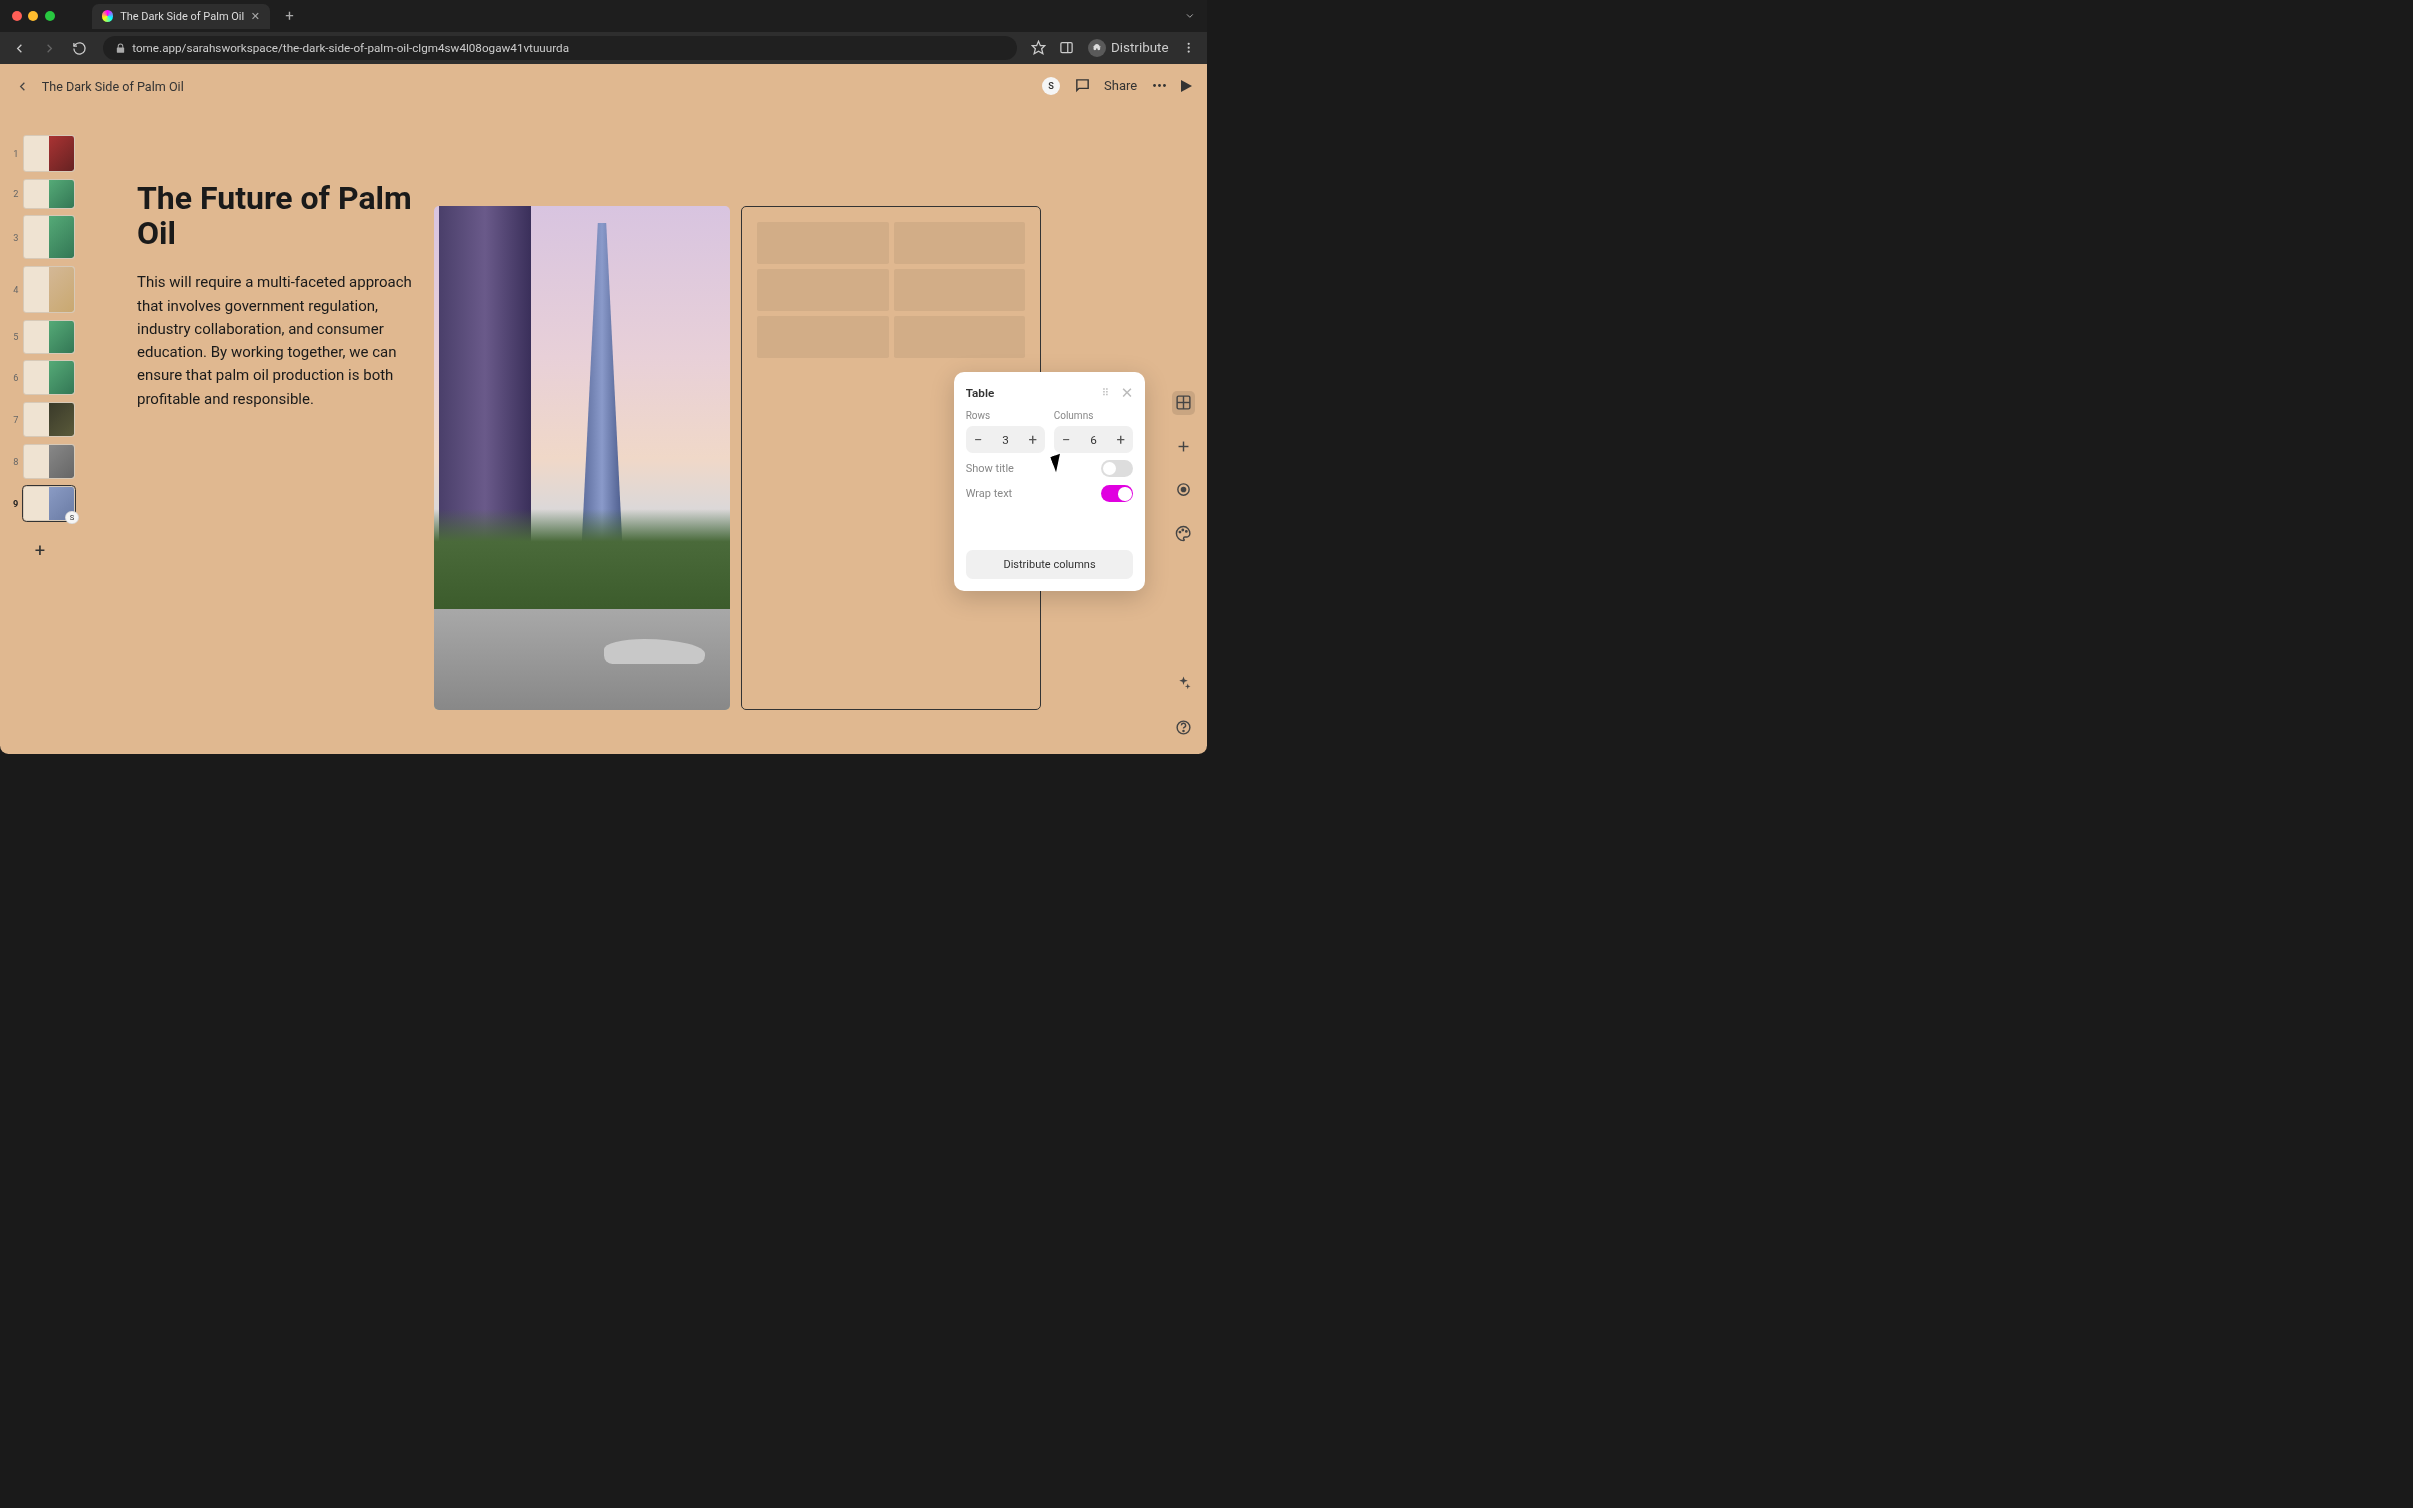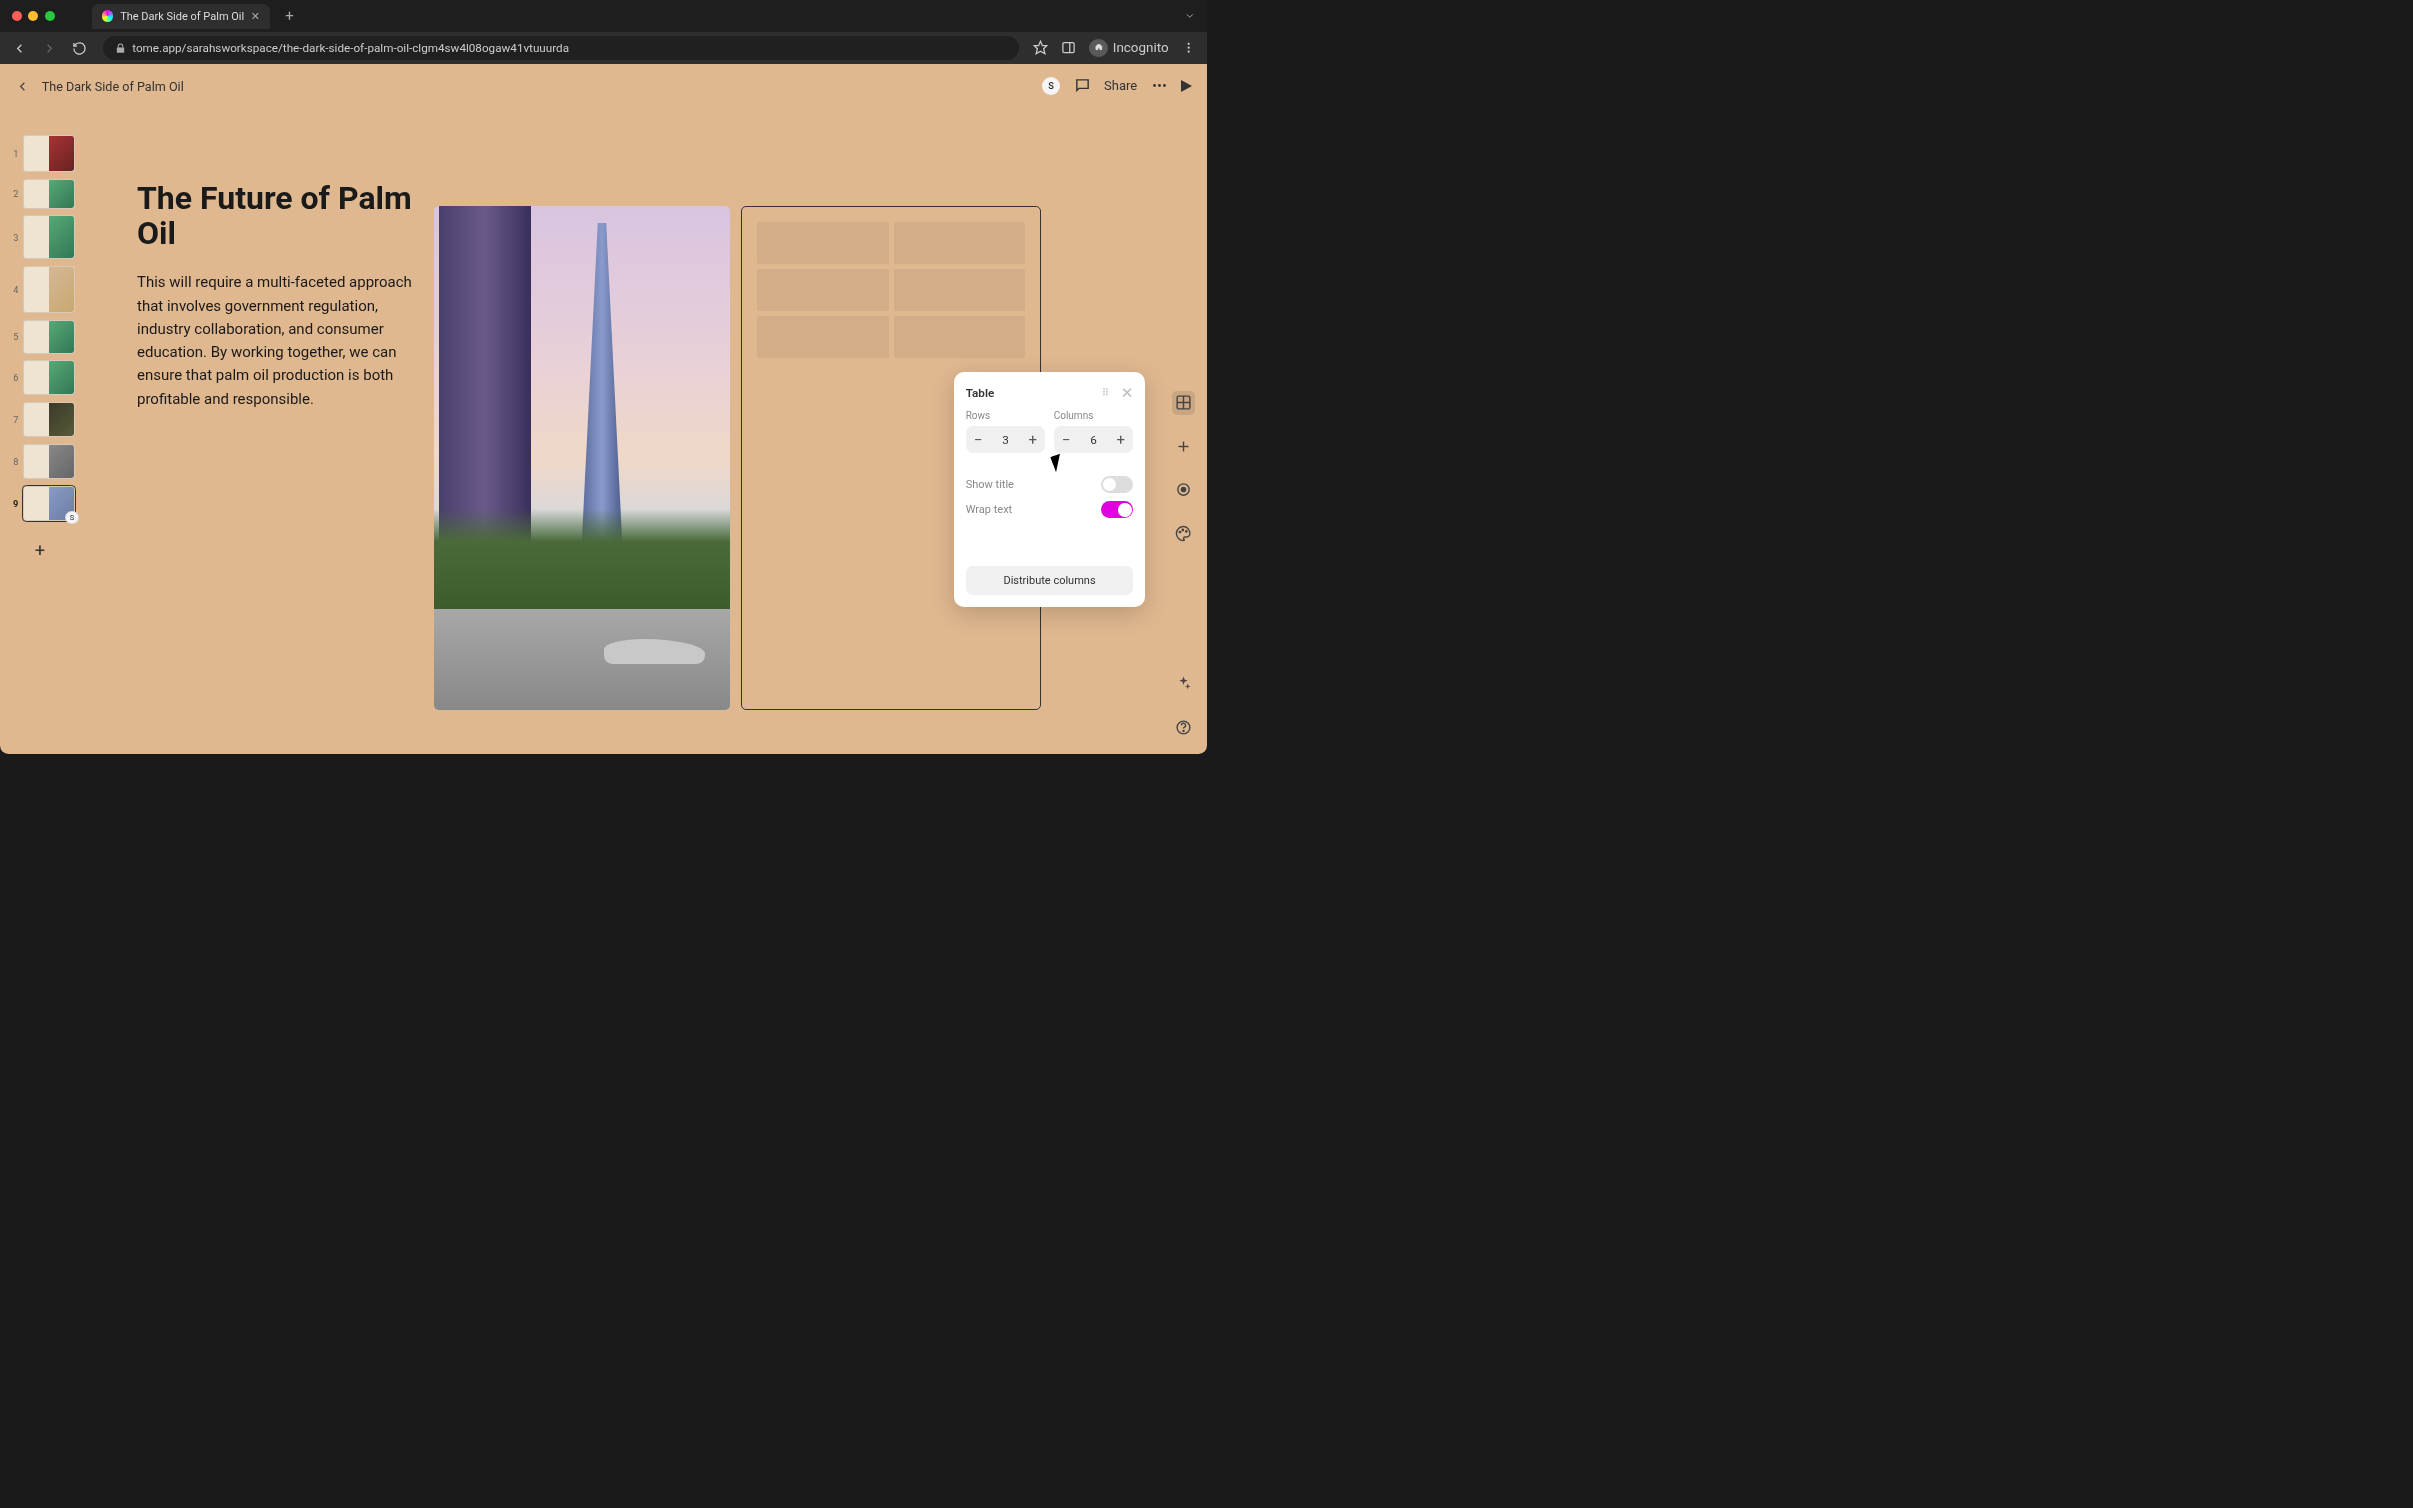--- a/index.html
+++ b/index.html
@@ -70,21 +70,21 @@
     .table-pane { position: absolute; left: 741px; top: 142px; width: 300px; height: 504px; border-radius: 5px; border: 1.7px solid #333; background: #e0b890; padding: 15px; }
     .table-grid { display: grid; grid-template-columns: 1fr 1fr; grid-template-rows: repeat(3, 42px); gap: 5px; }
     .cell { background: rgba(0,0,0,0.06); border-radius: 1.7px; }
 
     
     .popover { position: absolute; right: 62px; top: 308px; width: 191px; background: #fff; border-radius: 10px; box-shadow: 0 6.7px 25px rgba(0,0,0,0.18); padding: 11.7px; }
     .pop-header { display: flex; align-items: center; margin-bottom: 8.4px; }
     .pop-title { font-size: 11.7px; font-weight: 600; color: #333; }
     .pop-drag { margin-left: auto; margin-right: 10px; color: #bbb; font-size: 10px; letter-spacing: 1.7px; }
     .pop-close { color: #bbb; cursor: pointer; font-size: 15px; }
-    .pop-row { display: flex; gap: 8.4px; margin-bottom: 23px; }
+    .pop-row { display: flex; gap: 8.4px; margin-bottom: 7px; }
     .pop-col { flex: 1; }
     .pop-label { font-size: 10px; color: #888; margin-bottom: 5px; }
     .stepper { display: flex; align-items: center; background: #f0f0f0; border-radius: 6.7px; height: 27px; }
     .step-btn { flex: 0 0 25px; text-align: center; color: #555; font-size: 15px; cursor: pointer; }
     .step-val { flex: 1; text-align: center; color: #333; font-size: 11.7px; }
     .toggle-row { display: flex; align-items: center; justify-content: space-between; margin-bottom: 8.4px; }
     .toggle-label { font-size: 11px; color: #888; }
     .toggle { width: 32px; height: 17px; border-radius: 8.4px; position: relative; cursor: pointer; }
     .toggle.off { background: #ddd; }
     .toggle.on { background: #e000e0; }
@@ -160,21 +160,21 @@
           <rect x="3" y="4" width="18" height="16" rx="2"></rect>
           <line x1="14" y1="4" x2="14" y2="20"></line>
         </svg>
     </span>
     <div class="incognito-badge">
       <div class="incog-circle">
         <svg width="11.7" height="11.7" viewBox="0 0 24 24" fill="#ddd">
             <path d="M12 4c-3 0-5 2-6 5H4v2h2c0 1-1 2-1 3a3 3 0 0 0 6 0c0-1 0-1 1-1s1 0 1 1a3 3 0 0 0 6 0c0-1-1-2-1-3h2V9h-2c-1-3-3-5-6-5z"></path>
           </svg>
       </div>
-      <span>Incognito</span>
+      <span>Distribute</span>
     </div>
     <span>
       <svg width="13.4" height="13.4" viewBox="0 0 24 24" fill="currentColor">
           <circle cx="12" cy="5" r="2"></circle>
           <circle cx="12" cy="12" r="2"></circle>
           <circle cx="12" cy="19" r="2"></circle>
         </svg>
     </span>
   </div>
 </div>

